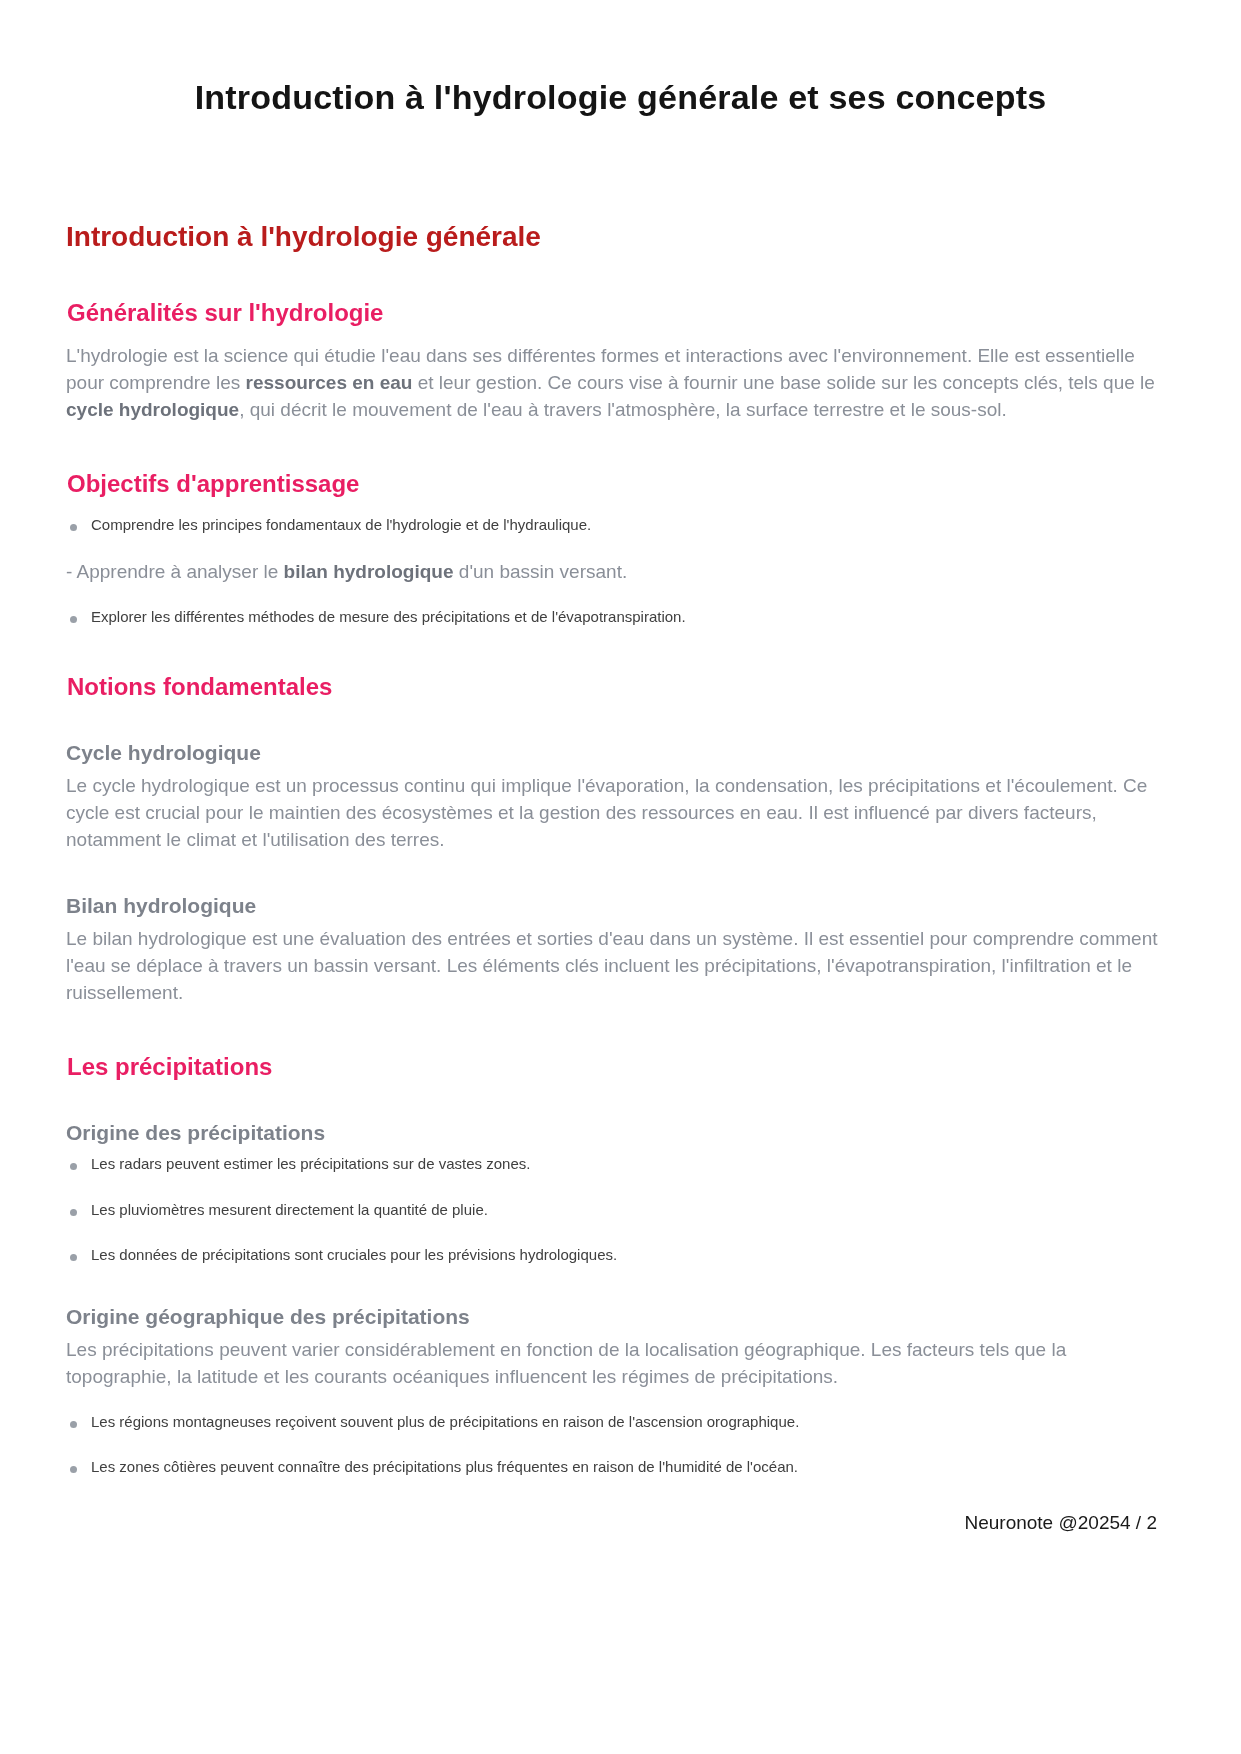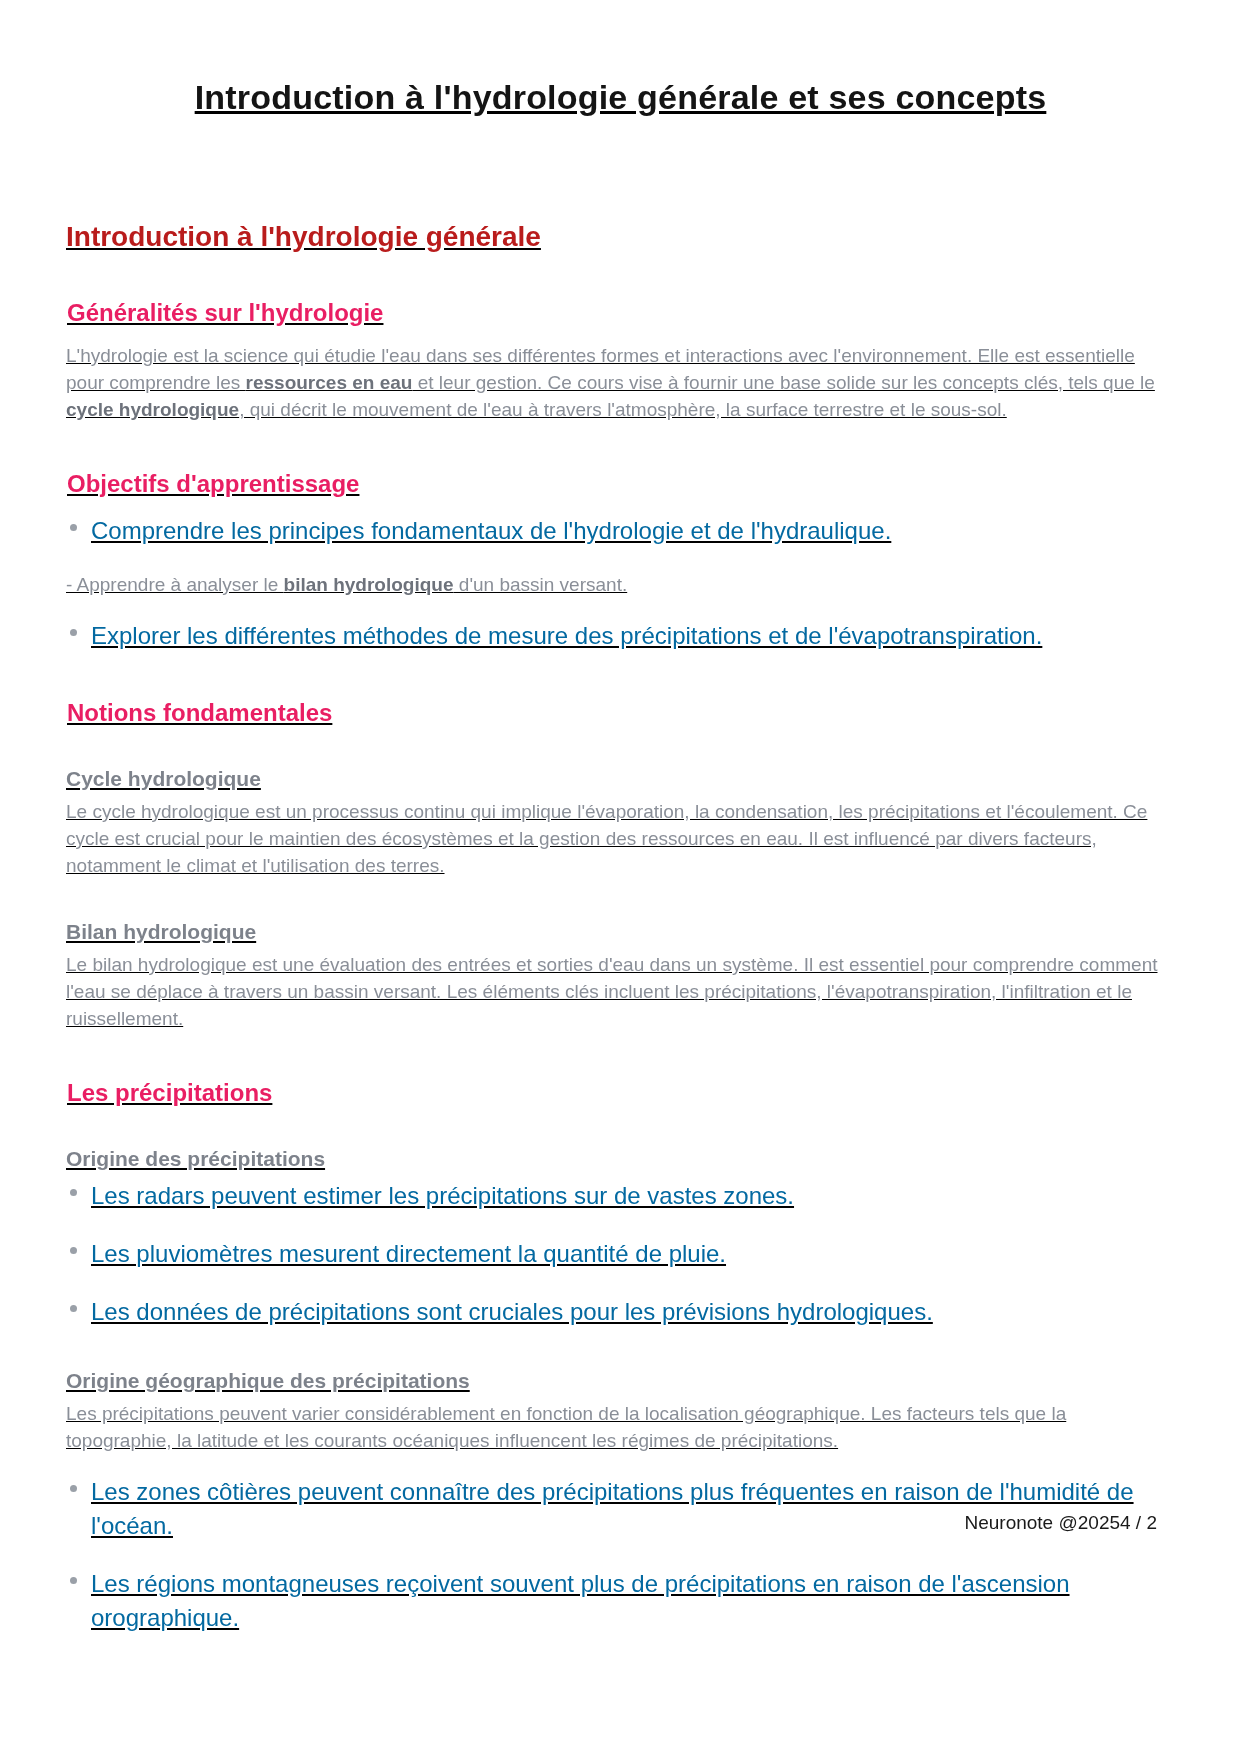--- a/index.html
+++ b/index.html
@@ -12,21 +12,20 @@
     font-family: "Liberation Sans", "DejaVu Sans", sans-serif;
   }
   .page {
     position: relative;
     width: 1241px;
     height: 1754px;
     margin: 0 auto;
     background: #ffffff;
     box-sizing: border-box;
     overflow: hidden;
-    text-decoration: underline;
   }
   .content {
     padding: 78px 66px 0 66px;
   }
   h1 {
     font-size: 34px;
     font-weight: 700;
     color: #141414;
     text-align: center;
     margin: 0 0 104px 0;
@@ -67,23 +66,23 @@
   }
   .bullet .dot {
     flex: 0 0 auto;
     width: 7px;
     height: 7px;
     border-radius: 50%;
     background: #9aa0a8;
     margin: 10px 14px 0 4px;
   }
   .bullet .bullet-text {
-    font-size: 24px;
+    font-size: 15px;
     line-height: 1.42;
-    color: #0369a1;
+    color: #404040;
   }
   .footer {
     position: absolute;
     top: 1512px;
     left: 66px;
     right: 84px;
     display: flex;
     justify-content: flex-end;
     align-items: baseline;
     font-size: 19px;
@@ -125,24 +124,24 @@
         <span class="bullet-text">Les pluviomètres mesurent directement la quantité de pluie.</span>
       </div>
       <div class="bullet">
         <span class="dot"></span>
         <span class="bullet-text">Les données de précipitations sont cruciales pour les prévisions hydrologiques.</span>
       </div>
       <h4>Origine géographique des précipitations</h4>
       <p><span>Les précipitations peuvent varier considérablement en fonction de la localisation géographique. Les facteurs tels que la topographie, la latitude et les courants océaniques influencent les régimes de précipitations.</span></p>
       <div class="bullet">
         <span class="dot"></span>
-        <span class="bullet-text">Les zones côtières peuvent connaître des précipitations plus fréquentes en raison de l'humidité de l'océan.</span>
+        <span class="bullet-text">Les régions montagneuses reçoivent souvent plus de précipitations en raison de l'ascension orographique.</span>
       </div>
       <div class="bullet">
         <span class="dot"></span>
-        <span class="bullet-text">Les régions montagneuses reçoivent souvent plus de précipitations en raison de l'ascension orographique.</span>
+        <span class="bullet-text">Les zones côtières peuvent connaître des précipitations plus fréquentes en raison de l'humidité de l'océan.</span>
       </div>
     </div>
   <div class="footer">
     <span>Neuronote @2025</span>
     <span>4 / 2</span>
   </div>
 </div>
 
 </body></html>

